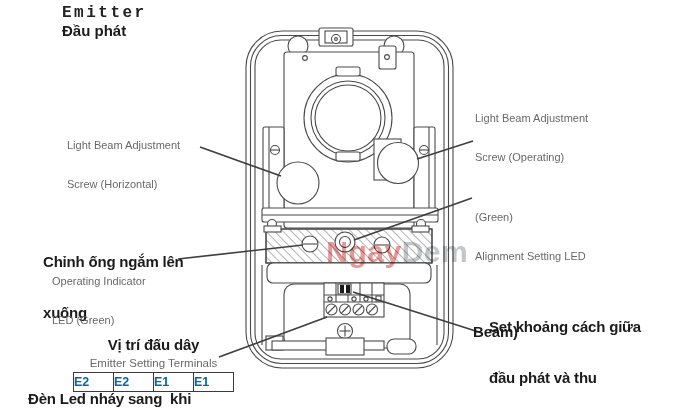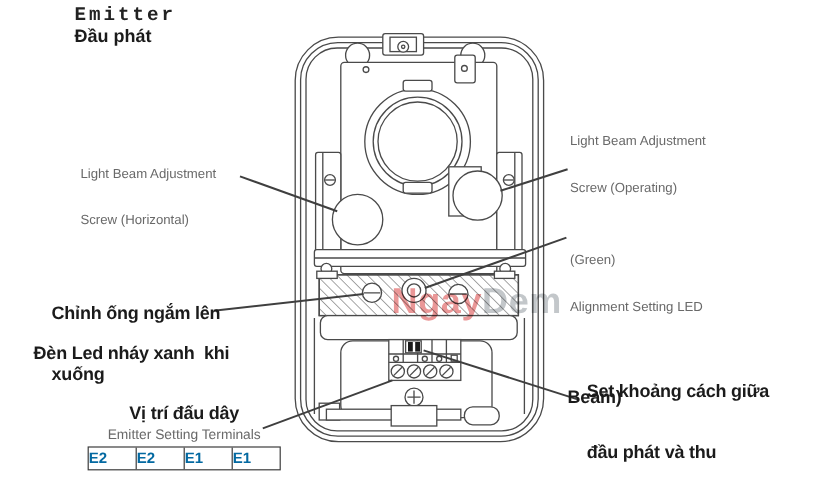--- a/index.html
+++ b/index.html
@@ -201,22 +201,26 @@
     <div class="lbl-gray" style="margin-left:2px">
       <div>(Green)</div>
       <div>Alignment Setting LED</div>
     </div>
     <div class="lbl-bold">
       <div>Beam)</div>
     </div>
   </div>
 
   <div class="abs" style="left:28px;top:249px">
+    <div class="lbl-gray" style="margin-left:24px">
+      <div>Operating Indicator</div>
+      <div>LED (Green)</div>
+    </div>
     <div class="lbl-bold" style="margin-top:3px">
-      <div>Đèn Led nháy xanh  khi</div>
+      <div>Đèn Led nháy sang  khi</div>
       
     </div>
   </div>
 
   <div class="abs term-wrap">
     <div class="term-vi">Vị trí đấu dây</div>
     <div class="term-en">Emitter Setting Terminals</div>
     <div class="term-table">
       <div class="term-cell">E2</div>
       <div class="term-cell">E2</div>

